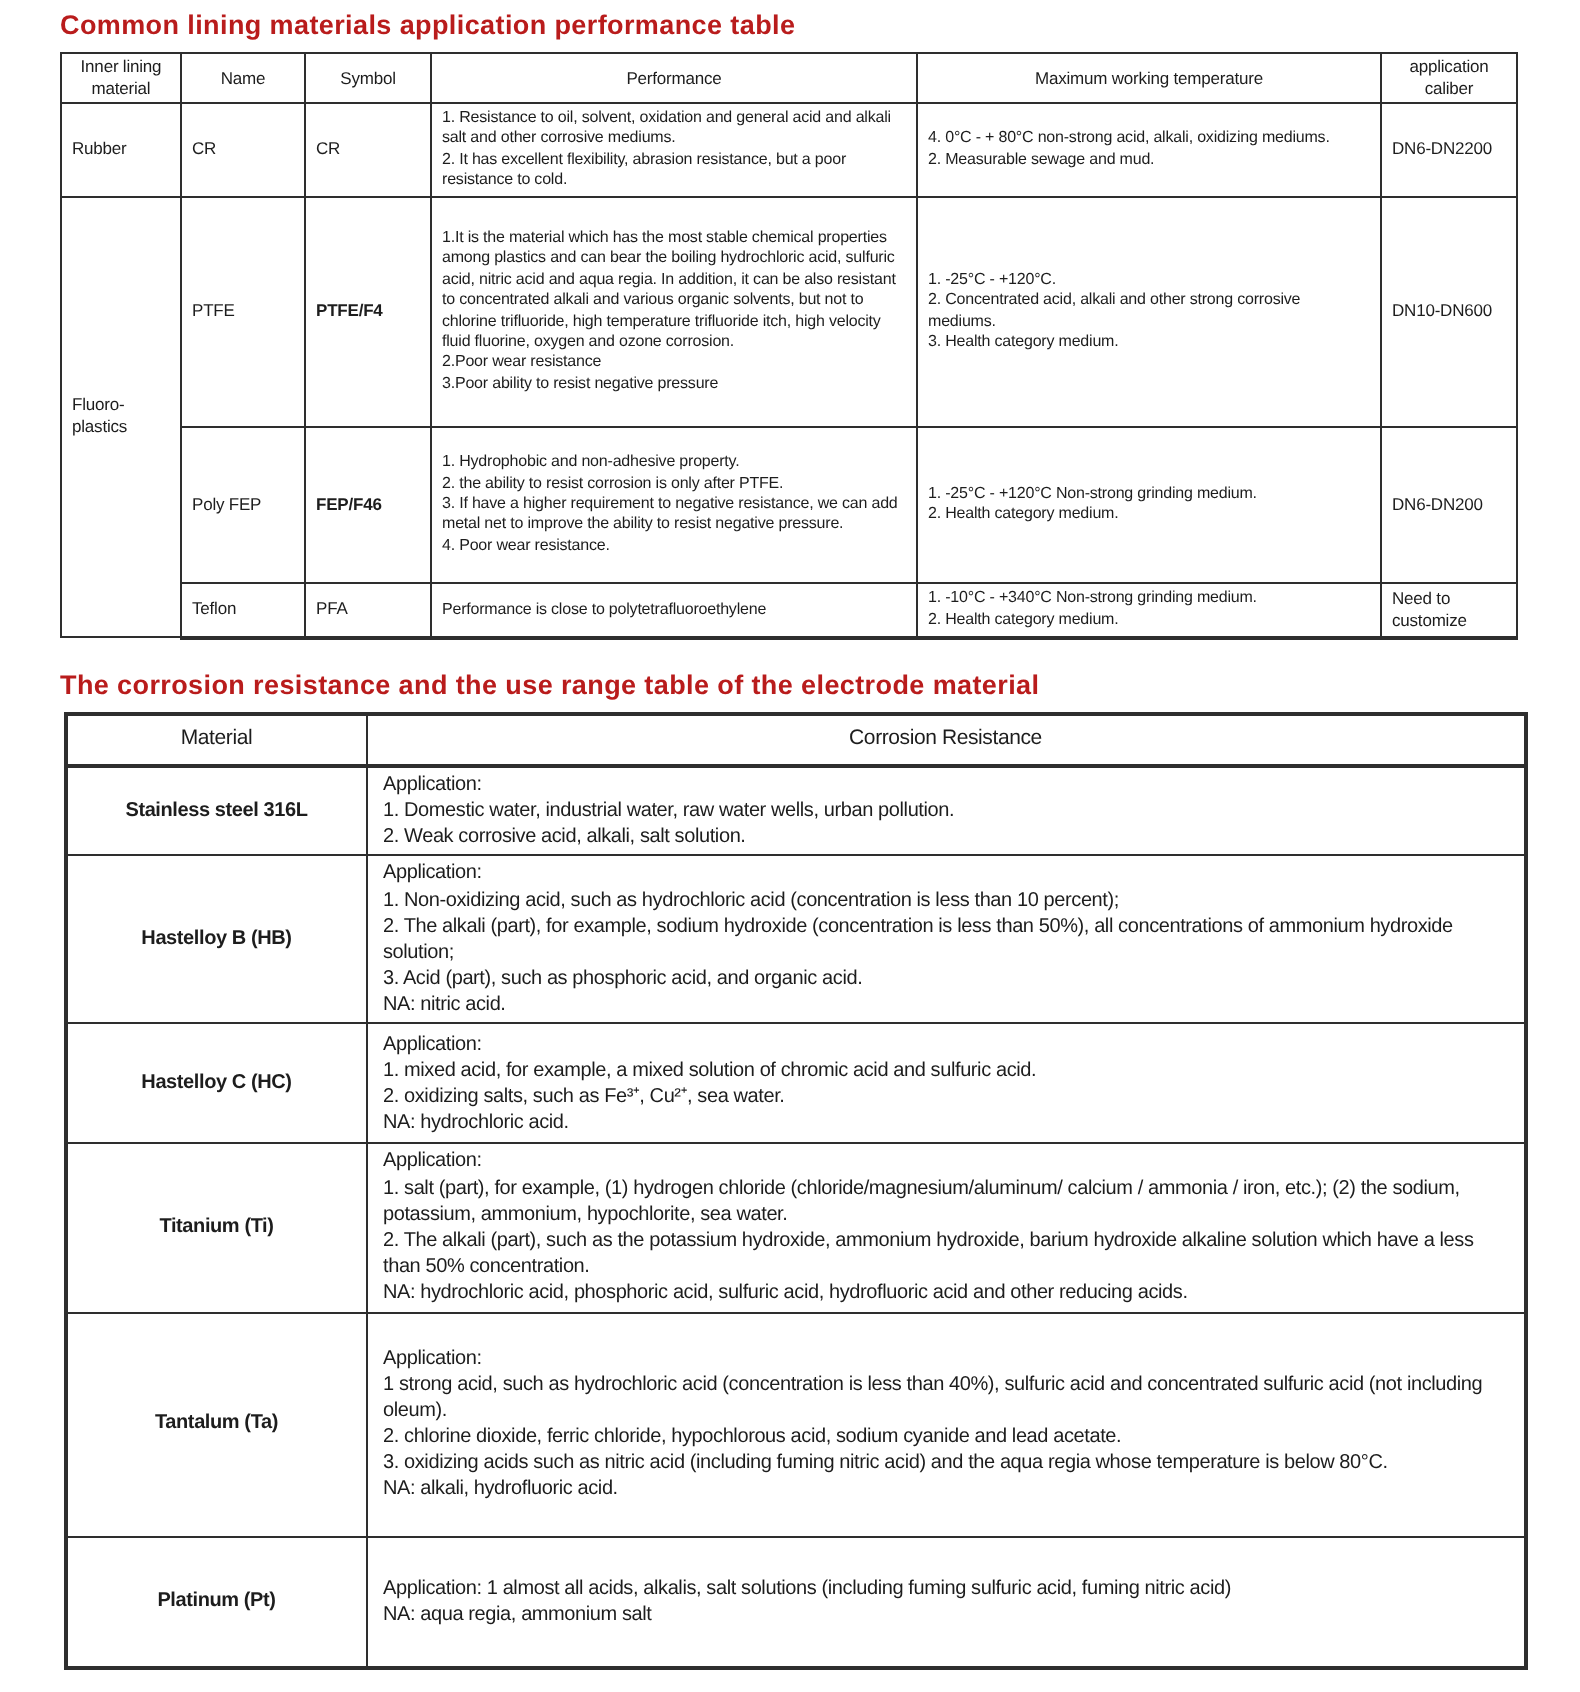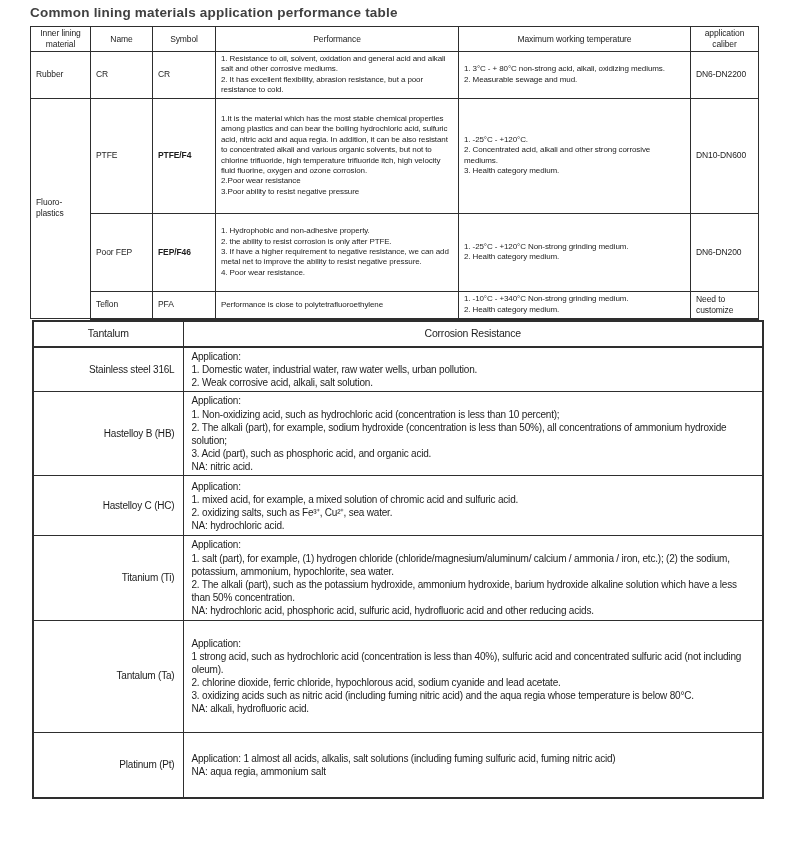--- a/index.html
+++ b/index.html
@@ -15,21 +15,21 @@
     box-sizing: border-box;
     padding: 5px 30px 0 30px;
     background: #ffffff;
     overflow: hidden;
   }
   .sec-title {
     font-size: 13.5px;
     font-weight: bold;
     letter-spacing: 0.2px;
     margin: 0 0 6px 0;
-    color: #404040;
+    color: #b91c1c;
   }
   .sec-title.second {
     margin-top: 15px;
   }
   table {
     border-collapse: collapse;
     table-layout: fixed;
   }
   
   table.t1 {
@@ -75,21 +75,21 @@
     white-space: pre-line;
     overflow-wrap: break-word;
     color: #1d1d1d;
   }
   table.t2 thead tr { height: 26px; }
   table.t2 th {
     font-size: 10.5px;
     text-align: center;
     border-bottom: 2px solid #2e2e2e;
   }
-  table.t2 td.mat { text-align: right; }
+  table.t2 td.mat { text-align: center; font-weight: bold; }
   table.t2 td.res { text-align: left; margin-left: 40px; }
   tr.e45  { height: 45px; }
   tr.e83  { height: 83px; }
   tr.e60  { height: 60px; }
   tr.e84  { height: 84px; }
   tr.e112 { height: 112px; }
   tr.e66  { height: 66px; }
 </style>
 </head>
 <body>
@@ -117,39 +117,39 @@
         <th>application caliber</th>
       </tr>
     </thead>
     <tbody>
       <tr class="h45">
         <td class="ctr">Rubber</td>
         <td class="ctr">CR</td>
         <td class="ctr">CR</td>
         <td class="lft">1. Resistance to oil, solvent, oxidation and general acid and alkali salt and other corrosive mediums.
 2. It has excellent flexibility, abrasion resistance, but a poor resistance to cold.</td>
-        <td class="lft">1. 3°C - + 80°C non-strong acid, alkali, oxidizing mediums.
+        <td class="lft">4. 0°C - + 80°C non-strong acid, alkali, oxidizing mediums.
 2. Measurable sewage and mud.</td>
         <td class="ctr">DN6-DN2200</td>
       </tr>
       <tr class="h115">
         <td class="ctr" rowspan="3">Fluoro-
 plastics</td>
         <td class="ctr">PTFE</td>
         <td class="ctr bold">PTFE/F4</td>
         <td class="lft">1.It is the material which has the most stable chemical properties among plastics and can bear the boiling hydrochloric acid, sulfuric acid, nitric acid and aqua regia. In addition, it can be also resistant to concentrated alkali and various organic solvents, but not to chlorine trifluoride, high temperature trifluoride itch, high velocity fluid fluorine, oxygen and ozone corrosion.
 2.Poor wear resistance
 3.Poor ability to resist negative pressure</td>
         <td class="lft">1. -25°C - +120°C.
 2. Concentrated acid, alkali and other strong corrosive mediums.
 3. Health category medium.</td>
         <td class="ctr">DN10-DN600</td>
       </tr>
       <tr class="h78">
-        <td class="ctr">Poor FEP</td>
+        <td class="ctr">Poly FEP</td>
         <td class="ctr bold">FEP/F46</td>
         <td class="lft">1. Hydrophobic and non-adhesive property.
 2. the ability to resist corrosion is only after PTFE.
 3. If have a higher requirement to negative resistance, we can add metal net to improve the ability to resist negative pressure.
 4. Poor wear resistance.</td>
         <td class="lft">1. -25°C - +120°C Non-strong grinding medium.
 2. Health category medium.</td>
         <td class="ctr">DN6-DN200</td>
       </tr>
       <tr class="h42">
@@ -157,29 +157,30 @@
         <td class="ctr">PFA</td>
         <td class="lft">Performance is close to polytetrafluoroethylene</td>
         <td class="lft">1. -10°C - +340°C Non-strong grinding medium.
 2. Health category medium.</td>
         <td class="ctr">Need to
 customize</td>
       </tr>
     </tbody>
   </table>
 
+  <h1 class="sec-title second">The corrosion resistance and the use range table of the electrode material</h1>
 
   <table class="t2">
     <colgroup>
       <col style="width:150px">
         <col style="width:580px">
     </colgroup>
     <thead>
       <tr>
-        <th>Tantalum</th>
+        <th>Material</th>
         <th>Corrosion Resistance</th>
       </tr>
     </thead>
     <tbody>
       <tr class="e45">
         <td class="mat">Stainless steel 316L</td>
         <td class="res">Application:
 1. Domestic water, industrial water, raw water wells, urban pollution.
 2. Weak corrosive acid, alkali, salt solution.</td>
       </tr>

